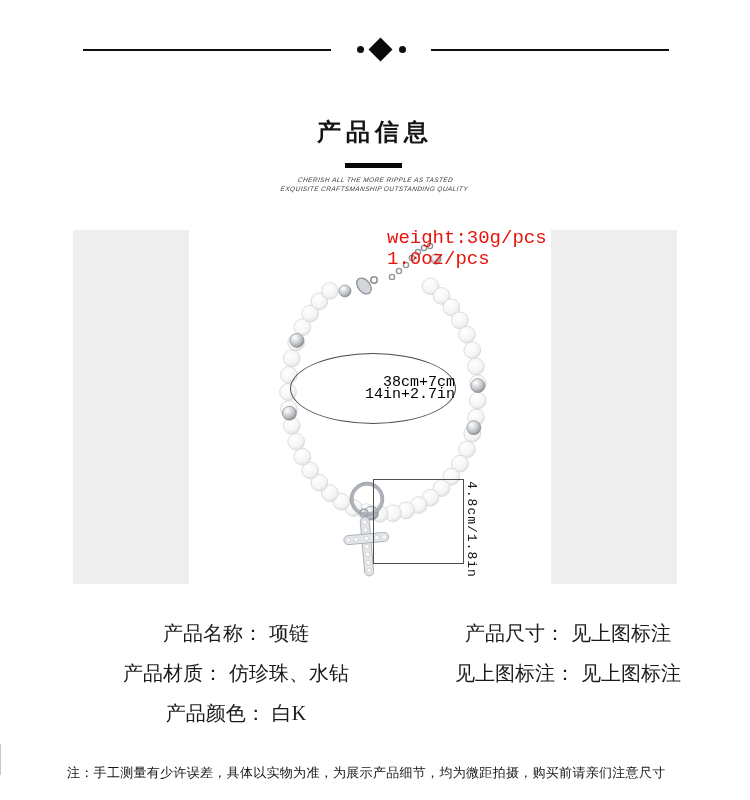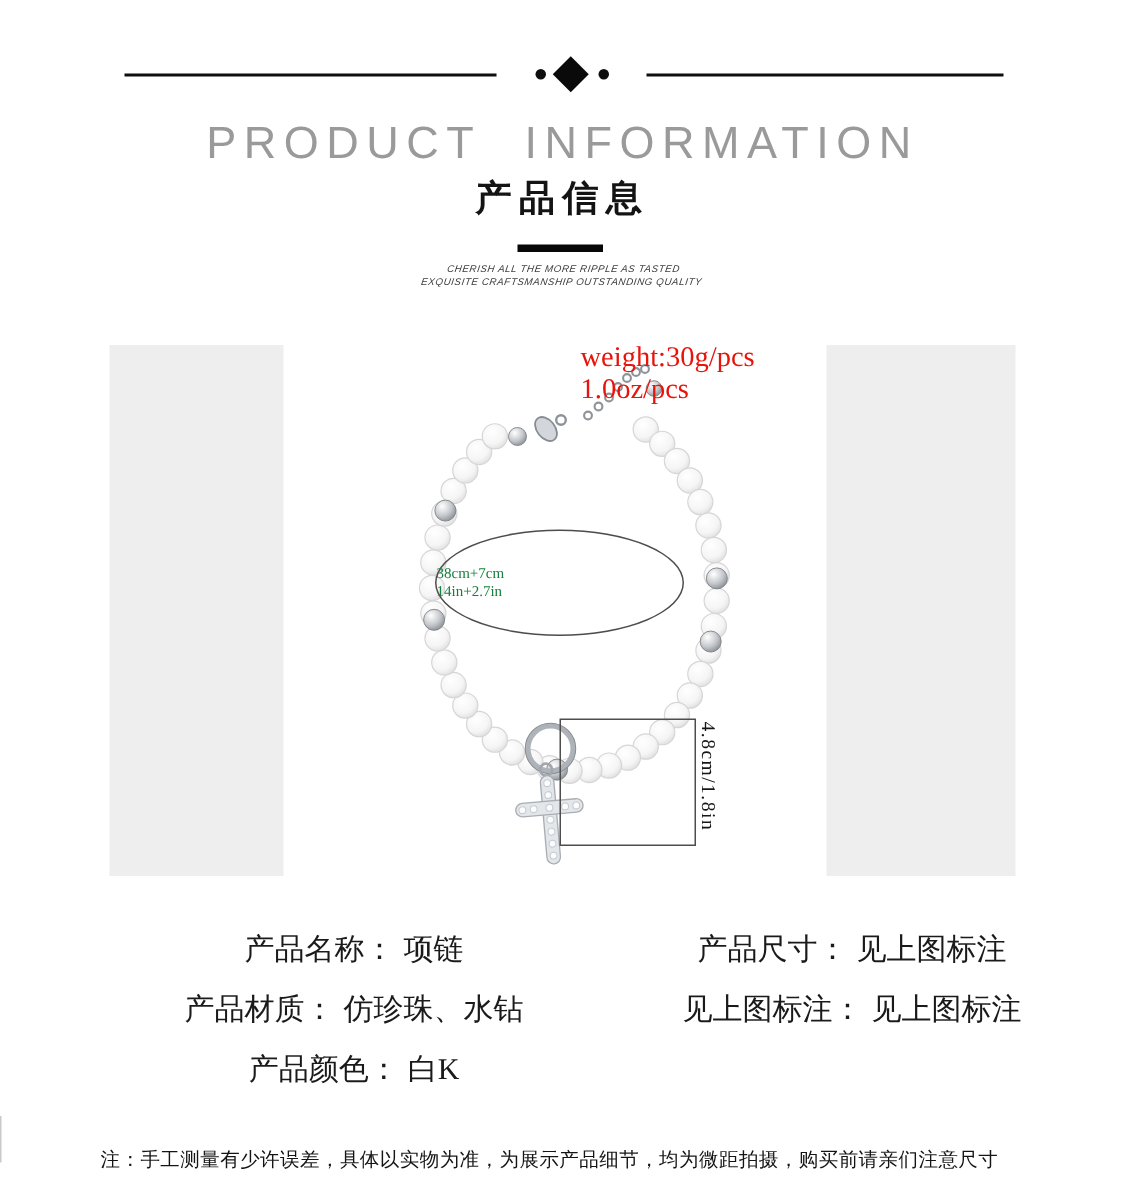--- a/index.html
+++ b/index.html
@@ -23,27 +23,27 @@
   .title-bar{position:absolute;left:345px;top:163px;width:57px;height:5px;background:#070707;}
   .tagline{position:absolute;left:0;right:0;top:175px;text-align:center;color:#3c3c3c;
            font-size:6.5px;line-height:9px;font-style:italic;letter-spacing:0.4px;transform:skewX(-8deg);}
 
   
   .side-bar{position:absolute;top:230px;height:354px;background:#eeeeee;z-index:1;}
   .side-bar.left{left:73px;width:116px;}
   .side-bar.right{left:551px;width:126px;}
   #necklace{position:absolute;left:0;top:0;width:750px;height:800px;z-index:2;}
 
-  .mono{font-family:Liberation Serif, serif;}
+  .mono{font-family:Liberation Mono, monospace;}
   .weight-note{position:absolute;left:387px;top:228px;z-index:3;color:#e8130a;
                font-size:19px;line-height:21px;white-space:pre;}
   .len-ellipse{position:absolute;left:290px;top:353px;width:166px;height:71px;z-index:3;
                border:1px solid #4d4d4d;border-radius:50%;box-sizing:border-box;}
-  .len-text{position:absolute;left:0;right:0;top:23px;text-align:left;color:#15803d;
-            font-size:10px;line-height:12px;white-space:pre;}
+  .len-text{position:absolute;left:0;right:0;top:23px;text-align:right;color:#000000;
+            font-size:15px;line-height:12px;white-space:pre;}
   .pend-rect{position:absolute;left:373px;top:479px;width:91px;height:85px;z-index:3;
              border:1px solid #4d4d4d;box-sizing:border-box;background:transparent;}
   .pend-size{position:absolute;left:464px;top:481px;height:88px;z-index:3;color:#161616;
              writing-mode:vertical-rl;font-size:13px;letter-spacing:1px;}
 
   
   .spec-col{position:absolute;top:623px;font-family:"Liberation Serif","DejaVu Serif",serif;
             color:#1a1a1a;font-size:20px;text-align:center;}
   .spec-col.left{left:123px;}
   .spec-col.right{left:455px;}
@@ -59,21 +59,20 @@
 <body>
 
 <div id="page">
 
   <div class="orn-line left"></div>
   <div class="orn-dot d1"></div>
   <div class="orn-diamond"></div>
   <div class="orn-dot d2"></div>
   <div class="orn-line right"></div>
 
-  <div class="title-en">PRODUCT INFORMATION</div>
   <div class="title-cn">产品信息</div>
   <div class="title-bar"></div>
   <div class="tagline">
     <div>CHERISH ALL THE MORE RIPPLE AS TASTED</div>
     <div>EXQUISITE CRAFTSMANSHIP OUTSTANDING QUALITY</div>
   </div>
 
   <div class="side-bar left"></div>
   <div class="side-bar right"></div>
 

